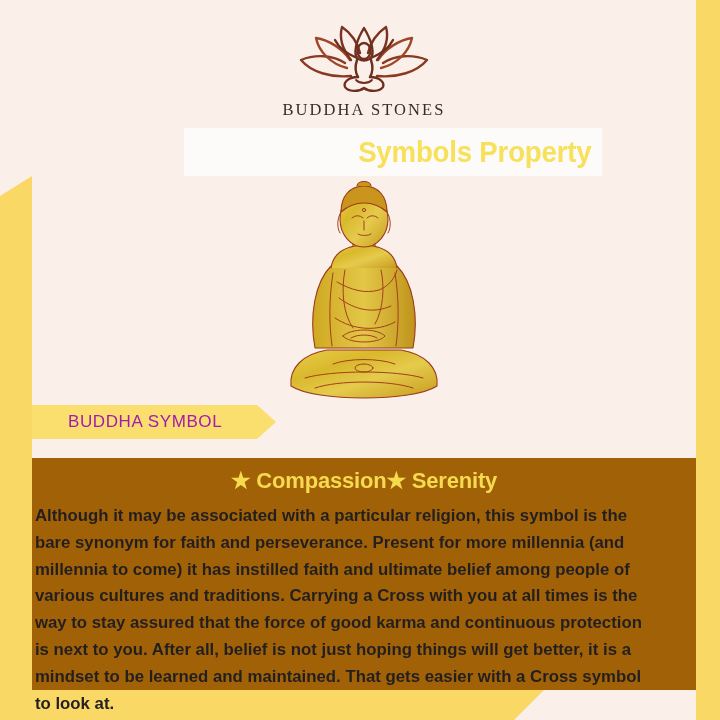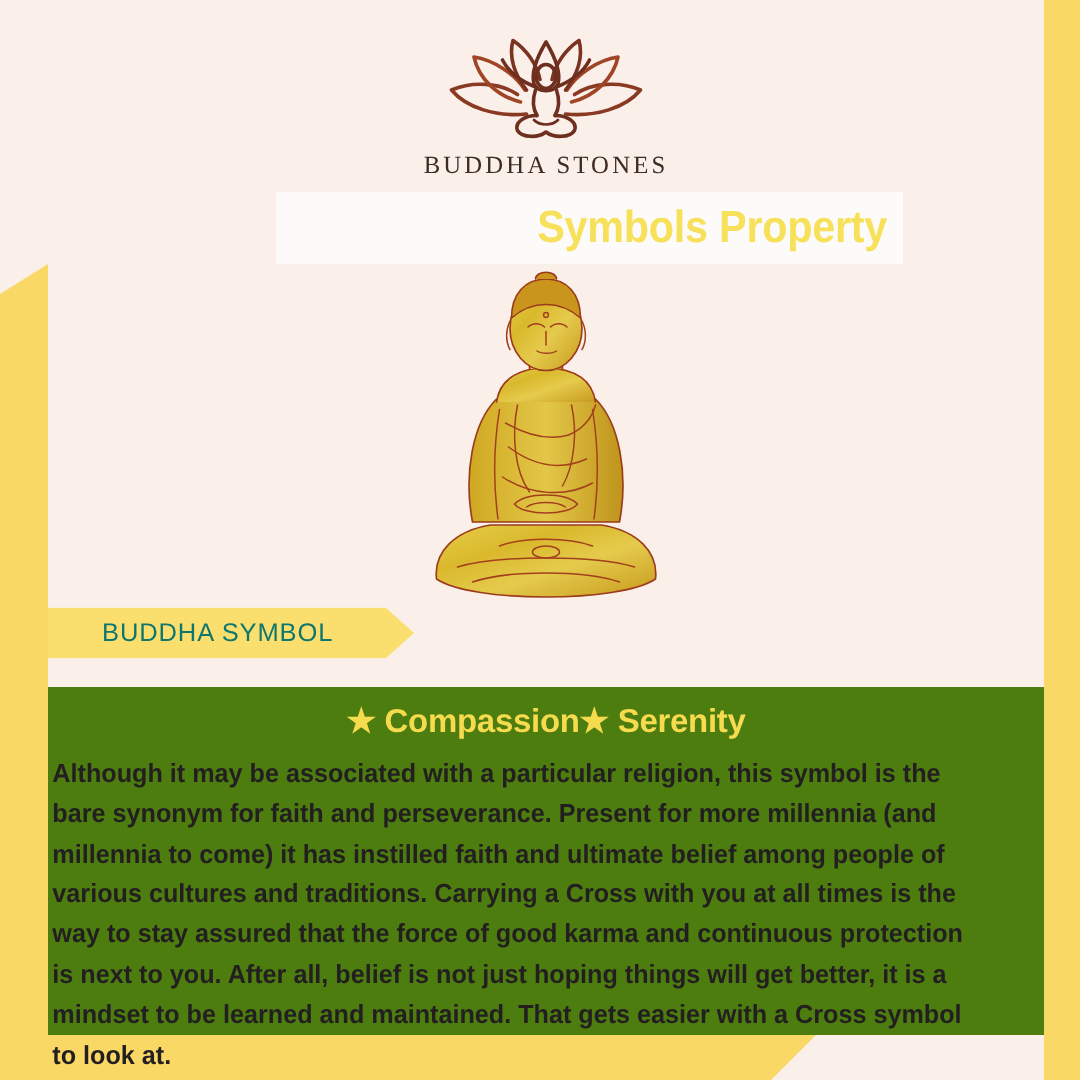--- a/index.html
+++ b/index.html
@@ -125,33 +125,33 @@
     width: 244px;
     height: 34px;
     background: #fadf6e;
     -webkit-clip-path: polygon(0 0, 225px 0, 244px 17px, 225px 34px, 0 34px);
     clip-path: polygon(0 0, 225px 0, 244px 17px, 225px 34px, 0 34px);
     display: flex;
     align-items: center;
   }
   .tag-text {
     margin-left: 36px;
-    color: #0f766e;
+    color: #a21caf;
     font-size: 17px;
     letter-spacing: 0.6px;
   }
 
   
   .content {
     position: absolute;
     left: 32px;
     top: 458px;
     width: 664px;
     height: 232px;
-    background: #4d7c0f;
+    background: #a16207;
     padding: 0;
   }
   .subtitle {
     margin: 0;
     padding-top: 10px;
     text-align: center;
     font-size: 22px;
     font-weight: 700;
     color: #f7db4e;
     letter-spacing: -0.2px;

